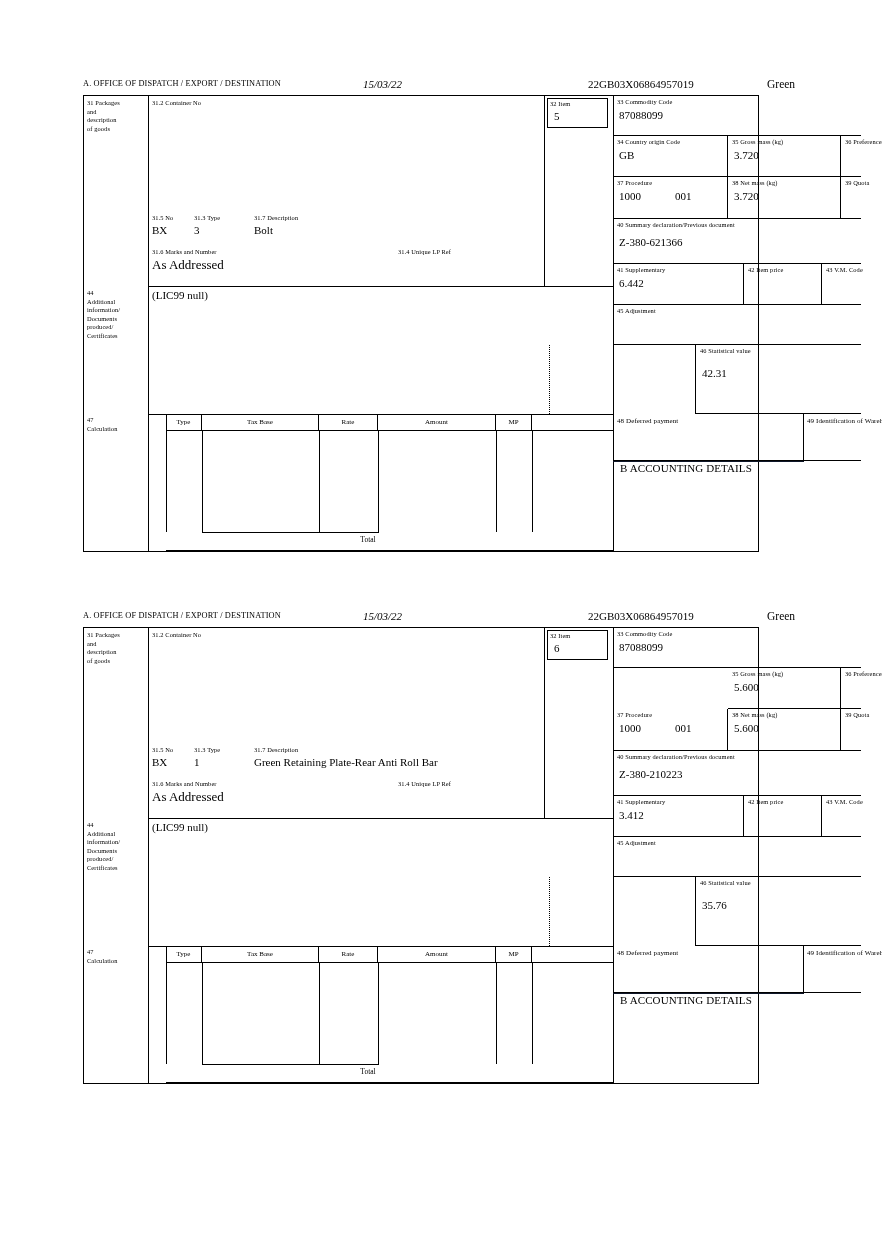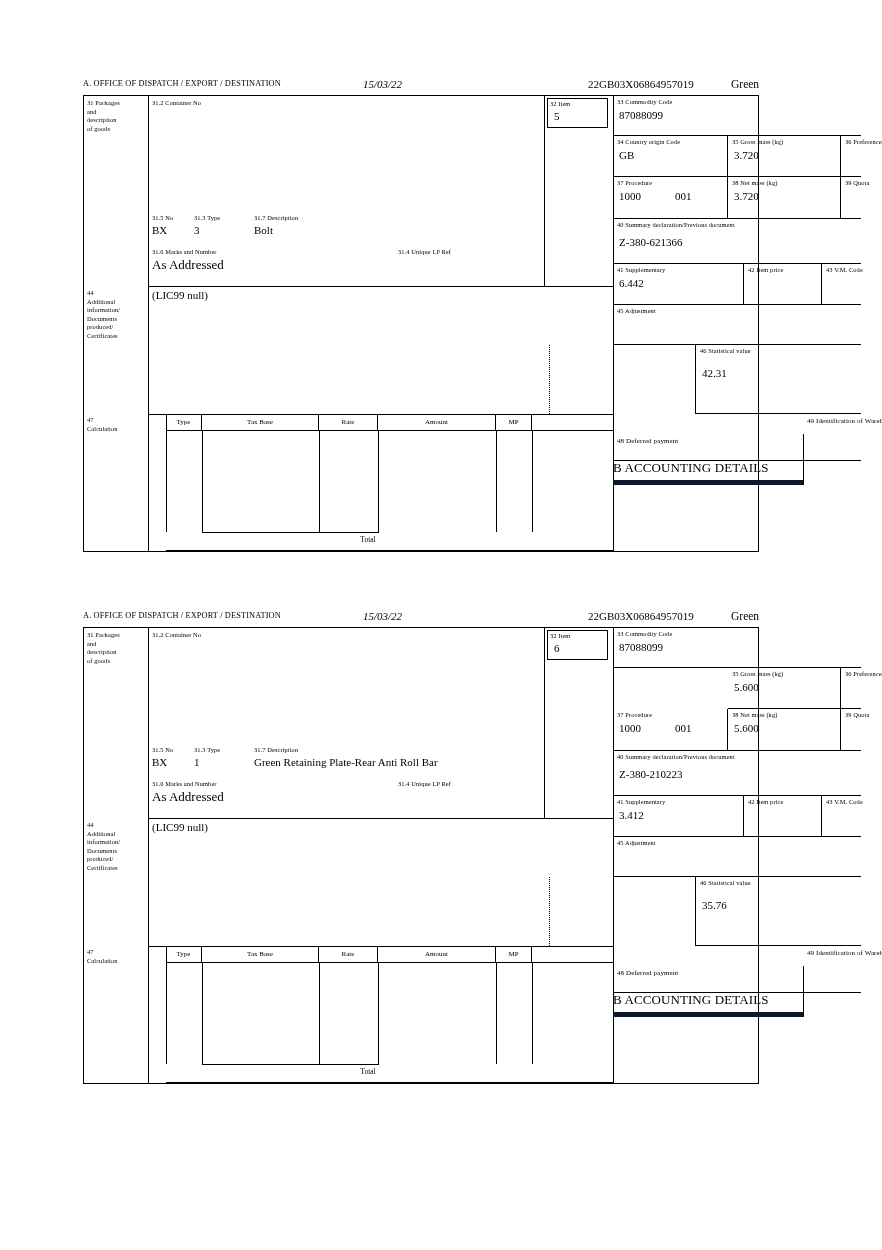--- a/index.html
+++ b/index.html
@@ -47,21 +47,21 @@
     font-size: 11px;
     font-style: italic;
   }
   .hdr .mrn {
     position: absolute;
     left: 505px; top: 0px;
     font-size: 11px;
   }
   .hdr .lane {
     position: absolute;
-    left: 648px; top: 0px;
+    left: 684px; top: 0px;
     font-size: 11.5px;
   }
 
   
   .box {
     position: relative;
     border: 1px solid #000;
     height: 457px;
     box-sizing: border-box;
   }
@@ -172,28 +172,28 @@
   }
   .calc .total {
     position: absolute; left: 0; top: 120px; width: 465px;
     text-align: center; font-size: 7.5px;
   }
   .calc .leftedge { position:absolute; left:0; top:0; height:118px; border-left:1px solid #000; }
 
   
   .b48 {
     position: absolute; left: 529px; top: 318px; width: 190px; height: 46px;
-    border-bottom: 5px solid #0f172a; border-right: 1px solid #000; margin-top: 20px;
+    border-bottom: 2px solid #0f172a; border-right: 1px solid #000;
   }
   .b49w { position: absolute; left: 719px; top: 318px; width: 58px; height: 46px; }
   .bB {
     position: absolute; left: 529px; top: 364px; width: 248px; height: 91px;
     border-top: 1px solid #000;
   }
-  .bB .lbl { position: absolute; left: 0; top: 3px; font-size: 13px; }
+  .bB .lbl { position: absolute; left: 7px; top: 3px; font-size: 11px; }
 
   .dotted {
     position: absolute;
     border-left: 1px dotted #000;
   }
   .hrule { position: absolute; border-top: 1px solid #000; }
 </style>
 </head>
 <body>
 

